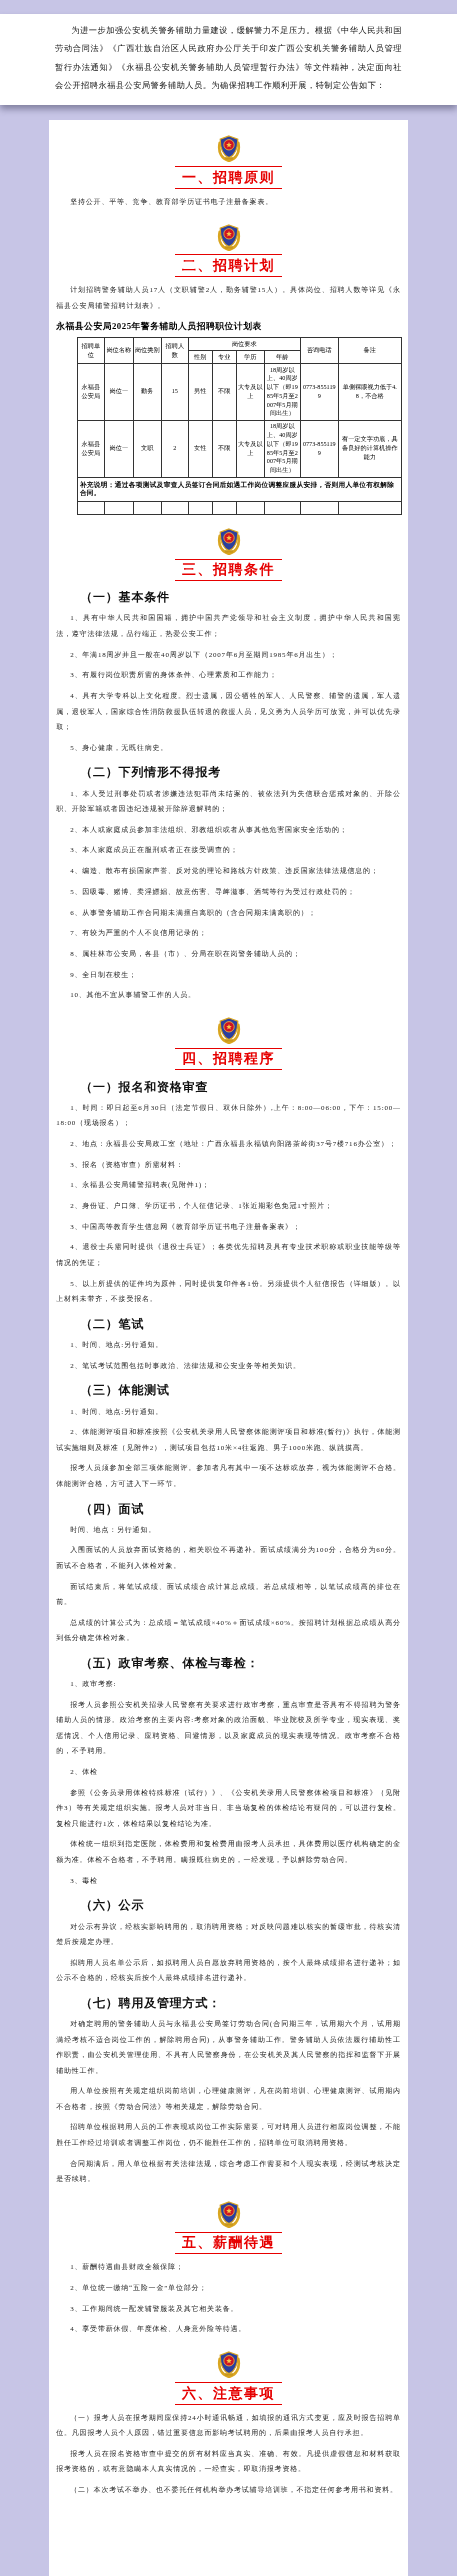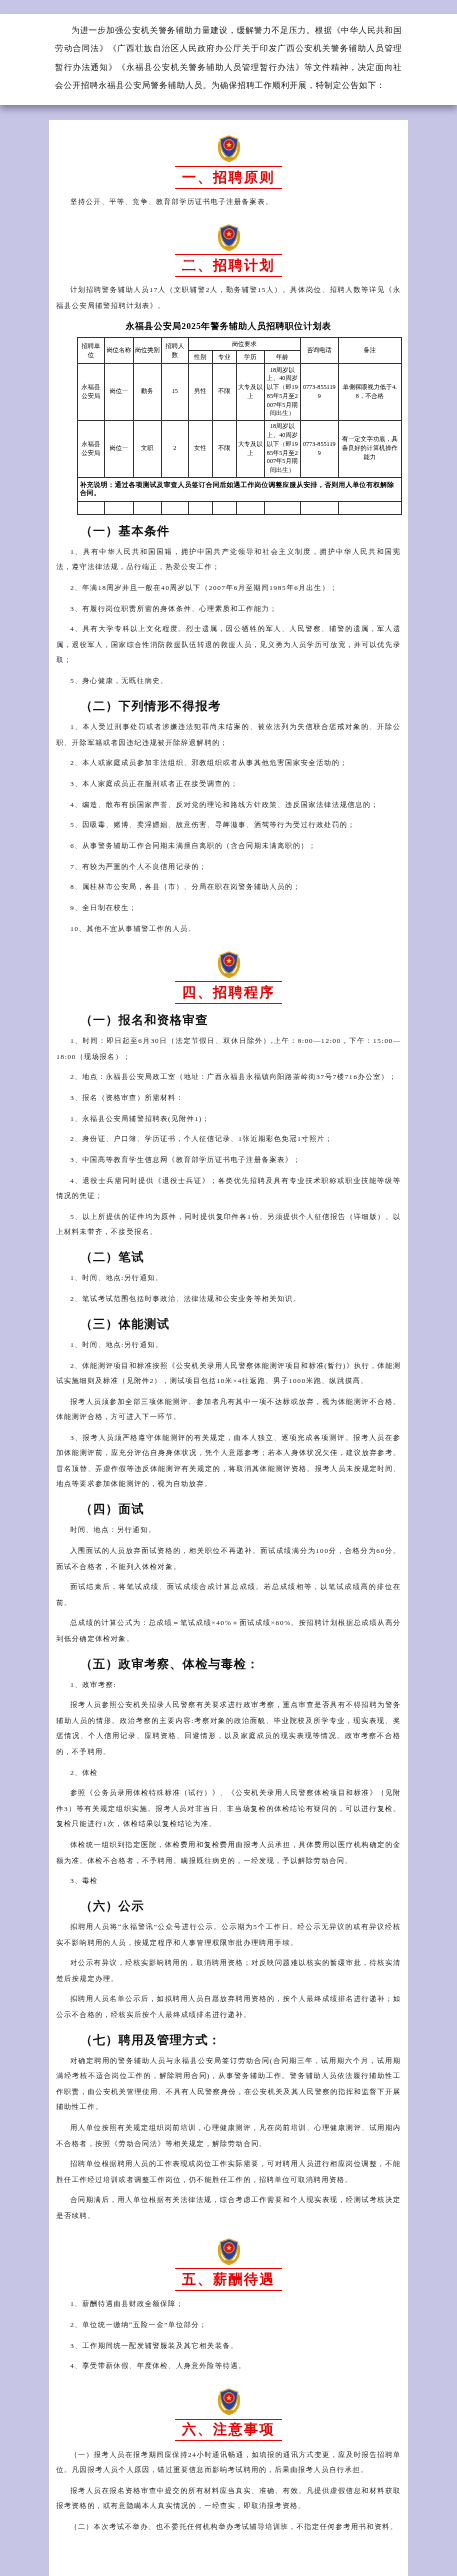--- a/index.html
+++ b/index.html
@@ -28,21 +28,21 @@
   p.body{
     font-family:"Liberation Serif",serif;font-size:7px;line-height:15.5px;
     letter-spacing:0.8px;color:#222;margin:5.2px 0;text-indent:2em;text-align:justify;
   }
   p.subhead{
     font-size:12px;font-weight:bold;color:#111;margin:8.2px 0 3.1px;
     text-indent:2em;letter-spacing:0.8px;font-family:"Liberation Sans",sans-serif;
   }
   .tbl-title{
     font-family:"Liberation Serif",serif;font-weight:bold;font-size:8.8px;
-    text-align:center;margin:7.2px 0 4.1px;color:#000;letter-spacing:0.5px;
+    margin:7.2px 0 4.1px;color:#000;letter-spacing:0.5px;
   }
   table.plan{
     border-collapse:collapse;margin-left:20.6px;width:324px;table-layout:fixed;
     font-family:"Liberation Serif",serif;font-size:6.2px;color:#000;
   }
   .plan th,.plan td{
     border:0.5px solid #333;padding:1.5px 1px;text-align:center;vertical-align:middle;
     line-height:8.8px;font-weight:normal;word-break:break-all;
   }
   .plan td.footnote{text-align:left;font-weight:bold;font-size:6.7px;padding:3.1px 2.1px;letter-spacing:0.3px;}
@@ -150,20 +150,32 @@
         <td></td>
           <td></td>
         <td></td>
           <td></td>
         <td></td>
           <td></td>
       </tr>
     </tbody>
   </table>
 
+  <div class="section-head">
+    <svg class="badge" width="24" height="28" viewBox="0 0 60 70">
+      <path d="M7 22 C2 46 12 62 30 67 C48 62 58 46 53 22" fill="none" stroke="#d9a520" stroke-width="7" stroke-linecap="round"></path>
+      <rect x="20" y="58" width="20" height="6" fill="#c9971b"></rect>
+      <path d="M30 5 L52 13 C52 38 44 53 30 59 C16 53 8 38 8 13 Z" fill="#2b3f9e" stroke="#d9a520" stroke-width="3"></path>
+      <circle cx="30" cy="27" r="13" fill="#cf1322" stroke="#f0c040" stroke-width="2"></circle>
+      <polygon points="30,20 32,25 37,25 33,28.5 34.5,34 30,30.5 25.5,34 27,28.5 23,25 28,25" fill="#f7c948"></polygon>
+    </svg>
+    <div class="rule"></div>
+    <div class="sec-title">三、招聘条件</div>
+    <div class="rule"></div>
+  </div>
   <p class="subhead">（一）基本条件</p>
   <p class="body">1、具有中华人民共和国国籍，拥护中国共产党领导和社会主义制度，拥护中华人民共和国宪法，遵守法律法规，品行端正，热爱公安工作；</p>
   <p class="body">2、年满18周岁并且一般在40周岁以下（2007年6月至期间1985年6月出生）；</p>
   <p class="body">3、有履行岗位职责所需的身体条件、心理素质和工作能力；</p>
   <p class="body">4、具有大学专科以上文化程度。烈士遗属，因公牺牲的军人、人民警察、辅警的遗属，军人遗属，退役军人，国家综合性消防救援队伍转退的救援人员，见义勇为人员学历可放宽，并可以优先录取；</p>
   <p class="body">5、身心健康，无既往病史。</p>
   <p class="subhead">（二）下列情形不得报考</p>
   <p class="body">1、本人受过刑事处罚或者涉嫌违法犯罪尚未结案的、被依法列为失信联合惩戒对象的、开除公职、开除军籍或者因违纪违规被开除辞退解聘的；</p>
   <p class="body">2、本人或家庭成员参加非法组织、邪教组织或者从事其他危害国家安全活动的；</p>
   <p class="body">3、本人家庭成员正在服刑或者正在接受调查的；</p>
@@ -181,50 +193,48 @@
       <rect x="20" y="58" width="20" height="6" fill="#c9971b"></rect>
       <path d="M30 5 L52 13 C52 38 44 53 30 59 C16 53 8 38 8 13 Z" fill="#2b3f9e" stroke="#d9a520" stroke-width="3"></path>
       <circle cx="30" cy="27" r="13" fill="#cf1322" stroke="#f0c040" stroke-width="2"></circle>
       <polygon points="30,20 32,25 37,25 33,28.5 34.5,34 30,30.5 25.5,34 27,28.5 23,25 28,25" fill="#f7c948"></polygon>
     </svg>
     <div class="rule"></div>
     <div class="sec-title">四、招聘程序</div>
     <div class="rule"></div>
   </div>
   <p class="subhead">（一）报名和资格审查</p>
-  <p class="body">1、时间：即日起至6月30日（法定节假日、双休日除外）,上午：8:00—12:00，下午：15:00—18:00（现场报名）；</p>
+  <p class="body">1、时间：即日起至6月30日（法定节假日、双休日除外）,上午：8:00—06:00，下午：15:00—18:00（现场报名）；</p>
   <p class="body">2、地点：永福县公安局政工室（地址：广西永福县永福镇向阳路茶岭街37号7楼716办公室）；</p>
   <p class="body">3、报名（资格审查）所需材料：</p>
   <p class="body">1、永福县公安局辅警招聘表(见附件1)；</p>
   <p class="body">2、身份证、户口簿、学历证书，个人征信记录、1张近期彩色免冠1寸照片；</p>
   <p class="body">3、中国高等教育学生信息网《教育部学历证书电子注册备案表》；</p>
   <p class="body">4、退役士兵需同时提供《退役士兵证》；各类优先招聘及具有专业技术职称或职业技能等级等情况的凭证；</p>
   <p class="body">5、以上所提供的证件均为原件，同时提供复印件各1份。另须提供个人征信报告（详细版）。以上材料未带齐，不接受报名。</p>
   <p class="subhead">（二）笔试</p>
   <p class="body">1、时间、地点:另行通知。</p>
   <p class="body">2、笔试考试范围包括时事政治、法律法规和公安业务等相关知识。</p>
   <p class="subhead">（三）体能测试</p>
   <p class="body">1、时间、地点:另行通知。</p>
   <p class="body">2、体能测评项目和标准按照《公安机关录用人民警察体能测评项目和标准(暂行)》执行，体能测试实施细则及标准（见附件2），测试项目包括10米×4往返跑、男子1000米跑、纵跳摸高。</p>
   <p class="body">报考人员须参加全部三项体能测评。参加者凡有其中一项不达标或放弃，视为体能测评不合格。体能测评合格，方可进入下一环节。</p>
-  <p class="body">3、报考人员须严格遵守体能测评的有关规定，由本人独立、逐项完成各项测评。报考人员在参加体能测评前，应充分评估自身身体状况，凭个人意愿参考；若本人身体状况欠佳，建议放弃参考。冒名顶替、弄虚作假等违反体能测评有关规定的，将取消其体能测评资格。报考人员未按规定时间、地点等要求参加体能测评的，视为自动放弃。</p>
   <p class="subhead">（四）面试</p>
   <p class="body">时间、地点：另行通知。</p>
   <p class="body">入围面试的人员放弃面试资格的，相关职位不再递补。面试成绩满分为100分，合格分为60分。面试不合格者，不能列入体检对象。</p>
   <p class="body">面试结束后，将笔试成绩、面试成绩合成计算总成绩。若总成绩相等，以笔试成绩高的排位在前。</p>
   <p class="body">总成绩的计算公式为：总成绩＝笔试成绩×40%＋面试成绩×60%。按招聘计划根据总成绩从高分到低分确定体检对象。</p>
   <p class="subhead">（五）政审考察、体检与毒检：</p>
   <p class="body">1、政审考察:</p>
   <p class="body">报考人员参照公安机关招录人民警察有关要求进行政审考察，重点审查是否具有不得招聘为警务辅助人员的情形。政治考察的主要内容:考察对象的政治面貌、毕业院校及所学专业，现实表现、奖惩情况、个人信用记录、应聘资格、回避情形，以及家庭成员的现实表现等情况。政审考察不合格的，不予聘用。</p>
   <p class="body">2、体检</p>
   <p class="body">参照《公务员录用体检特殊标准（试行）》、《公安机关录用人民警察体检项目和标准》（见附件3）等有关规定组织实施。报考人员对非当日、非当场复检的体检结论有疑问的，可以进行复检。复检只能进行1次，体检结果以复检结论为准。</p>
   <p class="body">体检统一组织到指定医院，体检费用和复检费用由报考人员承担，具体费用以医疗机构确定的金额为准。体检不合格者，不予聘用。瞒报既往病史的，一经发现，予以解除劳动合同。</p>
   <p class="body">3、毒检</p>
   <p class="subhead">（六）公示</p>
-  <p class="body">拟聘用人员将“永福警讯”公众号进行公示。公示期为5个工作日。经公示无异议的或有异议经核实不影响聘用的人员，按规定程序和人事管理权限审批办理聘用手续。</p>
   <p class="body">对公示有异议，经核实影响聘用的，取消聘用资格；对反映问题难以核实的暂缓审批，待核实清楚后按规定办理。</p>
   <p class="body">拟聘用人员名单公示后，如拟聘用人员自愿放弃聘用资格的，按个人最终成绩排名进行递补；如公示不合格的，经核实后按个人最终成绩排名进行递补。</p>
   <p class="subhead">（七）聘用及管理方式：</p>
   <p class="body">对确定聘用的警务辅助人员与永福县公安局签订劳动合同(合同期三年，试用期六个月，试用期满经考核不适合岗位工作的，解除聘用合同)，从事警务辅助工作。警务辅助人员依法履行辅助性工作职责，由公安机关管理使用、不具有人民警察身份，在公安机关及其人民警察的指挥和监督下开展辅助性工作。</p>
   <p class="body">用人单位按照有关规定组织岗前培训，心理健康测评，凡在岗前培训、心理健康测评、试用期内不合格者，按照《劳动合同法》等相关规定，解除劳动合同。</p>
   <p class="body">招聘单位根据聘用人员的工作表现或岗位工作实际需要，可对聘用人员进行相应岗位调整，不能胜任工作经过培训或者调整工作岗位，仍不能胜任工作的，招聘单位可取消聘用资格。</p>
   <p class="body">合同期满后，用人单位根据有关法律法规，综合考虑工作需要和个人现实表现，经测试考核决定是否续聘。</p>
 
   <div class="section-head">
     <svg class="badge" width="24" height="28" viewBox="0 0 60 70">

